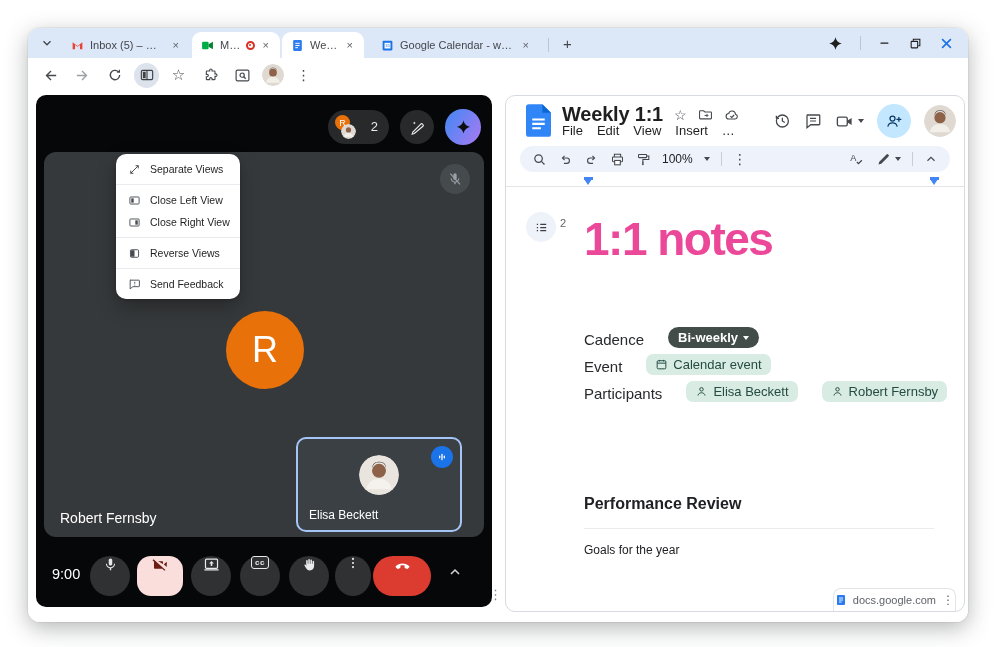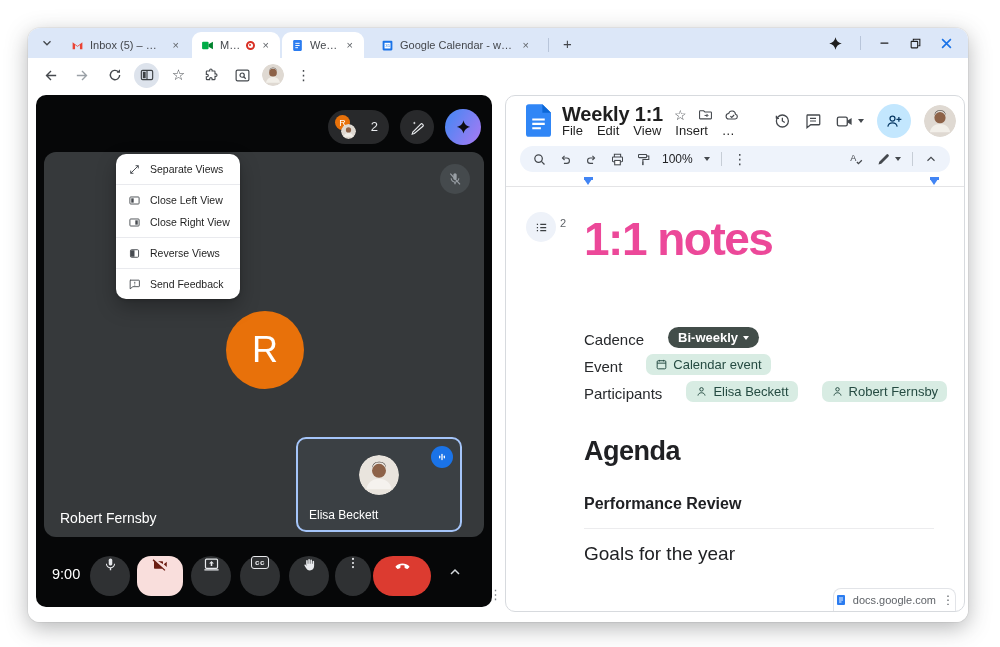--- a/index.html
+++ b/index.html
@@ -96,21 +96,21 @@
   .tabscnt { position:absolute; left:54px; top:121px; font-size:11px; color:#5f6368; }
   .doctitle { position:absolute; left:78px; top:116px; font-size:46px; font-weight:bold; color:#ec4899; letter-spacing:-1.5px; }
   .metarow { position:absolute; left:78px; display:flex; align-items:flex-end; gap:24px; font-size:15px; color:#27292c; }
   .darkpill { display:flex; align-items:center; gap:5px; background:#424d49; color:#fff; font-size:13px; font-weight:bold; padding:3px 10px; border-radius:12px; }
   .darkpill .caret { border-top-color:#fff; border-left-width:3px; border-right-width:3px; }
   .chip { display:flex; align-items:center; gap:5px; background:#d8ece3; color:#254b42; font-size:13px; padding:3px 9px; border-radius:7px; }
   .chip svg { color:#254b42; }
   .agenda { position:absolute; left:78px; top:340px; font-size:27px; font-weight:600; color:#202124; letter-spacing:-.5px; }
   .aitem1 { position:absolute; left:78px; top:399px; font-size:16px; font-weight:bold; color:#202124; }
   .adiv { position:absolute; left:78px; top:432px; width:350px; height:1px; background:#ececee; }
-  .aitem2 { position:absolute; left:78px; top:447px; font-size:19px; font-weight:500; color:#202124; }
+  .aitem2 { position:absolute; left:78px; top:447px; font-size:12px; font-weight:500; color:#202124; }
   .sitebadge { position:absolute; right:8px; bottom:0; height:23px; background:#fff; border:1px solid #e2e4e8; border-bottom:none;
                border-radius:8px 8px 0 0; display:flex; align-items:center; gap:6px; padding:0 1px; font-size:11px; color:#5f6368;text-align:right; }
 
   .gutterdots { position:absolute; left:461px; top:496px; color:#80868b; font-size:13px; letter-spacing:0; line-height:1; }
   .vdots { font-size:14px; color:#45494e; line-height:1; }
 </style>
 </head>
 <body>
 
 <div class="window">
@@ -491,21 +491,20 @@
         </span>
         <span class="chip">
           <svg width="13" height="13" viewBox="0 0 24 24">
               <circle cx="12" cy="8" r="3.2" fill="none" stroke="currentColor" stroke-width="1.8"></circle>
               <path d="M5.5 19.5c.7-3.4 3.2-5.2 6.5-5.2s5.8 1.8 6.5 5.2" fill="none" stroke="currentColor" stroke-width="1.8"></path>
             </svg>
           <span>Robert Fernsby</span>
         </span>
       </div>
 
-      <div class="agenda">Agenda</div>
       <div class="aitem1">Performance Review</div>
       <div class="adiv"></div>
       <div class="aitem2">Goals for the year</div>
 
       <div class="sitebadge">
         <svg width="12" height="12" viewBox="0 0 24 24">
             <rect x="4" y="2" width="16" height="20" rx="2" fill="#2b7cf0"></rect>
             <path d="M8 8h8M8 12h8M8 16h5" stroke="#fff" stroke-width="1.8"></path>
           </svg>
         <span>docs.google.com</span>

